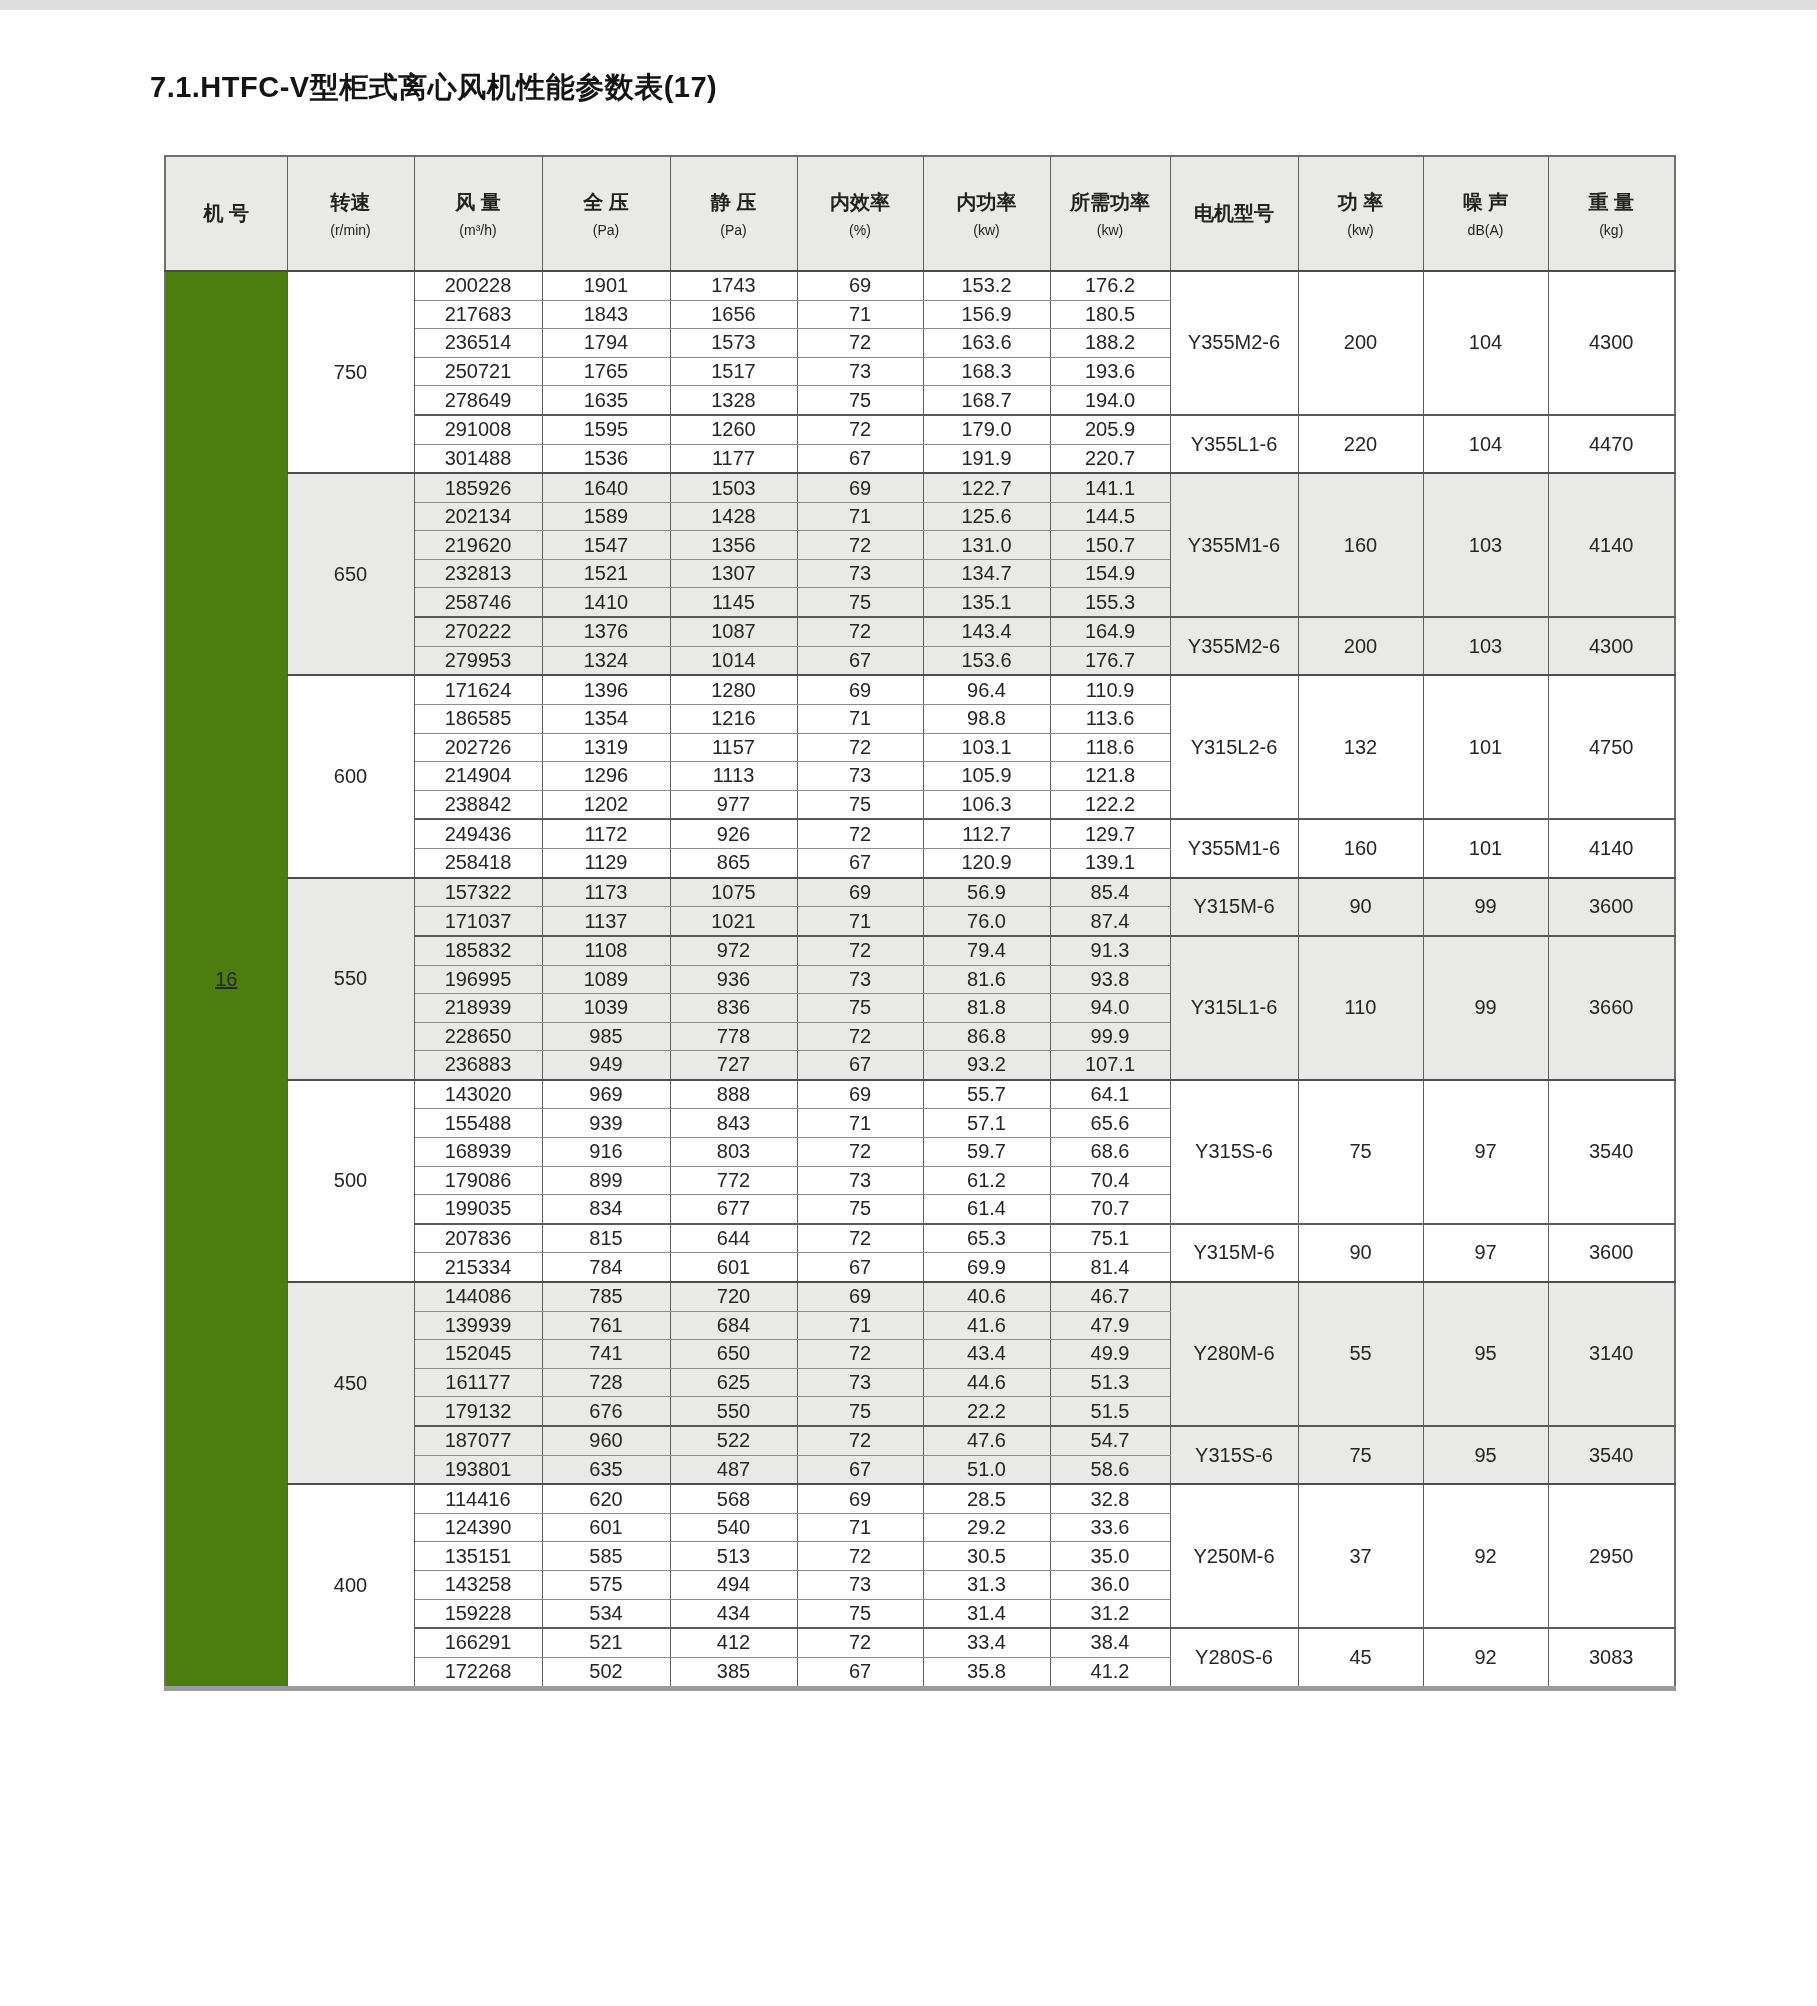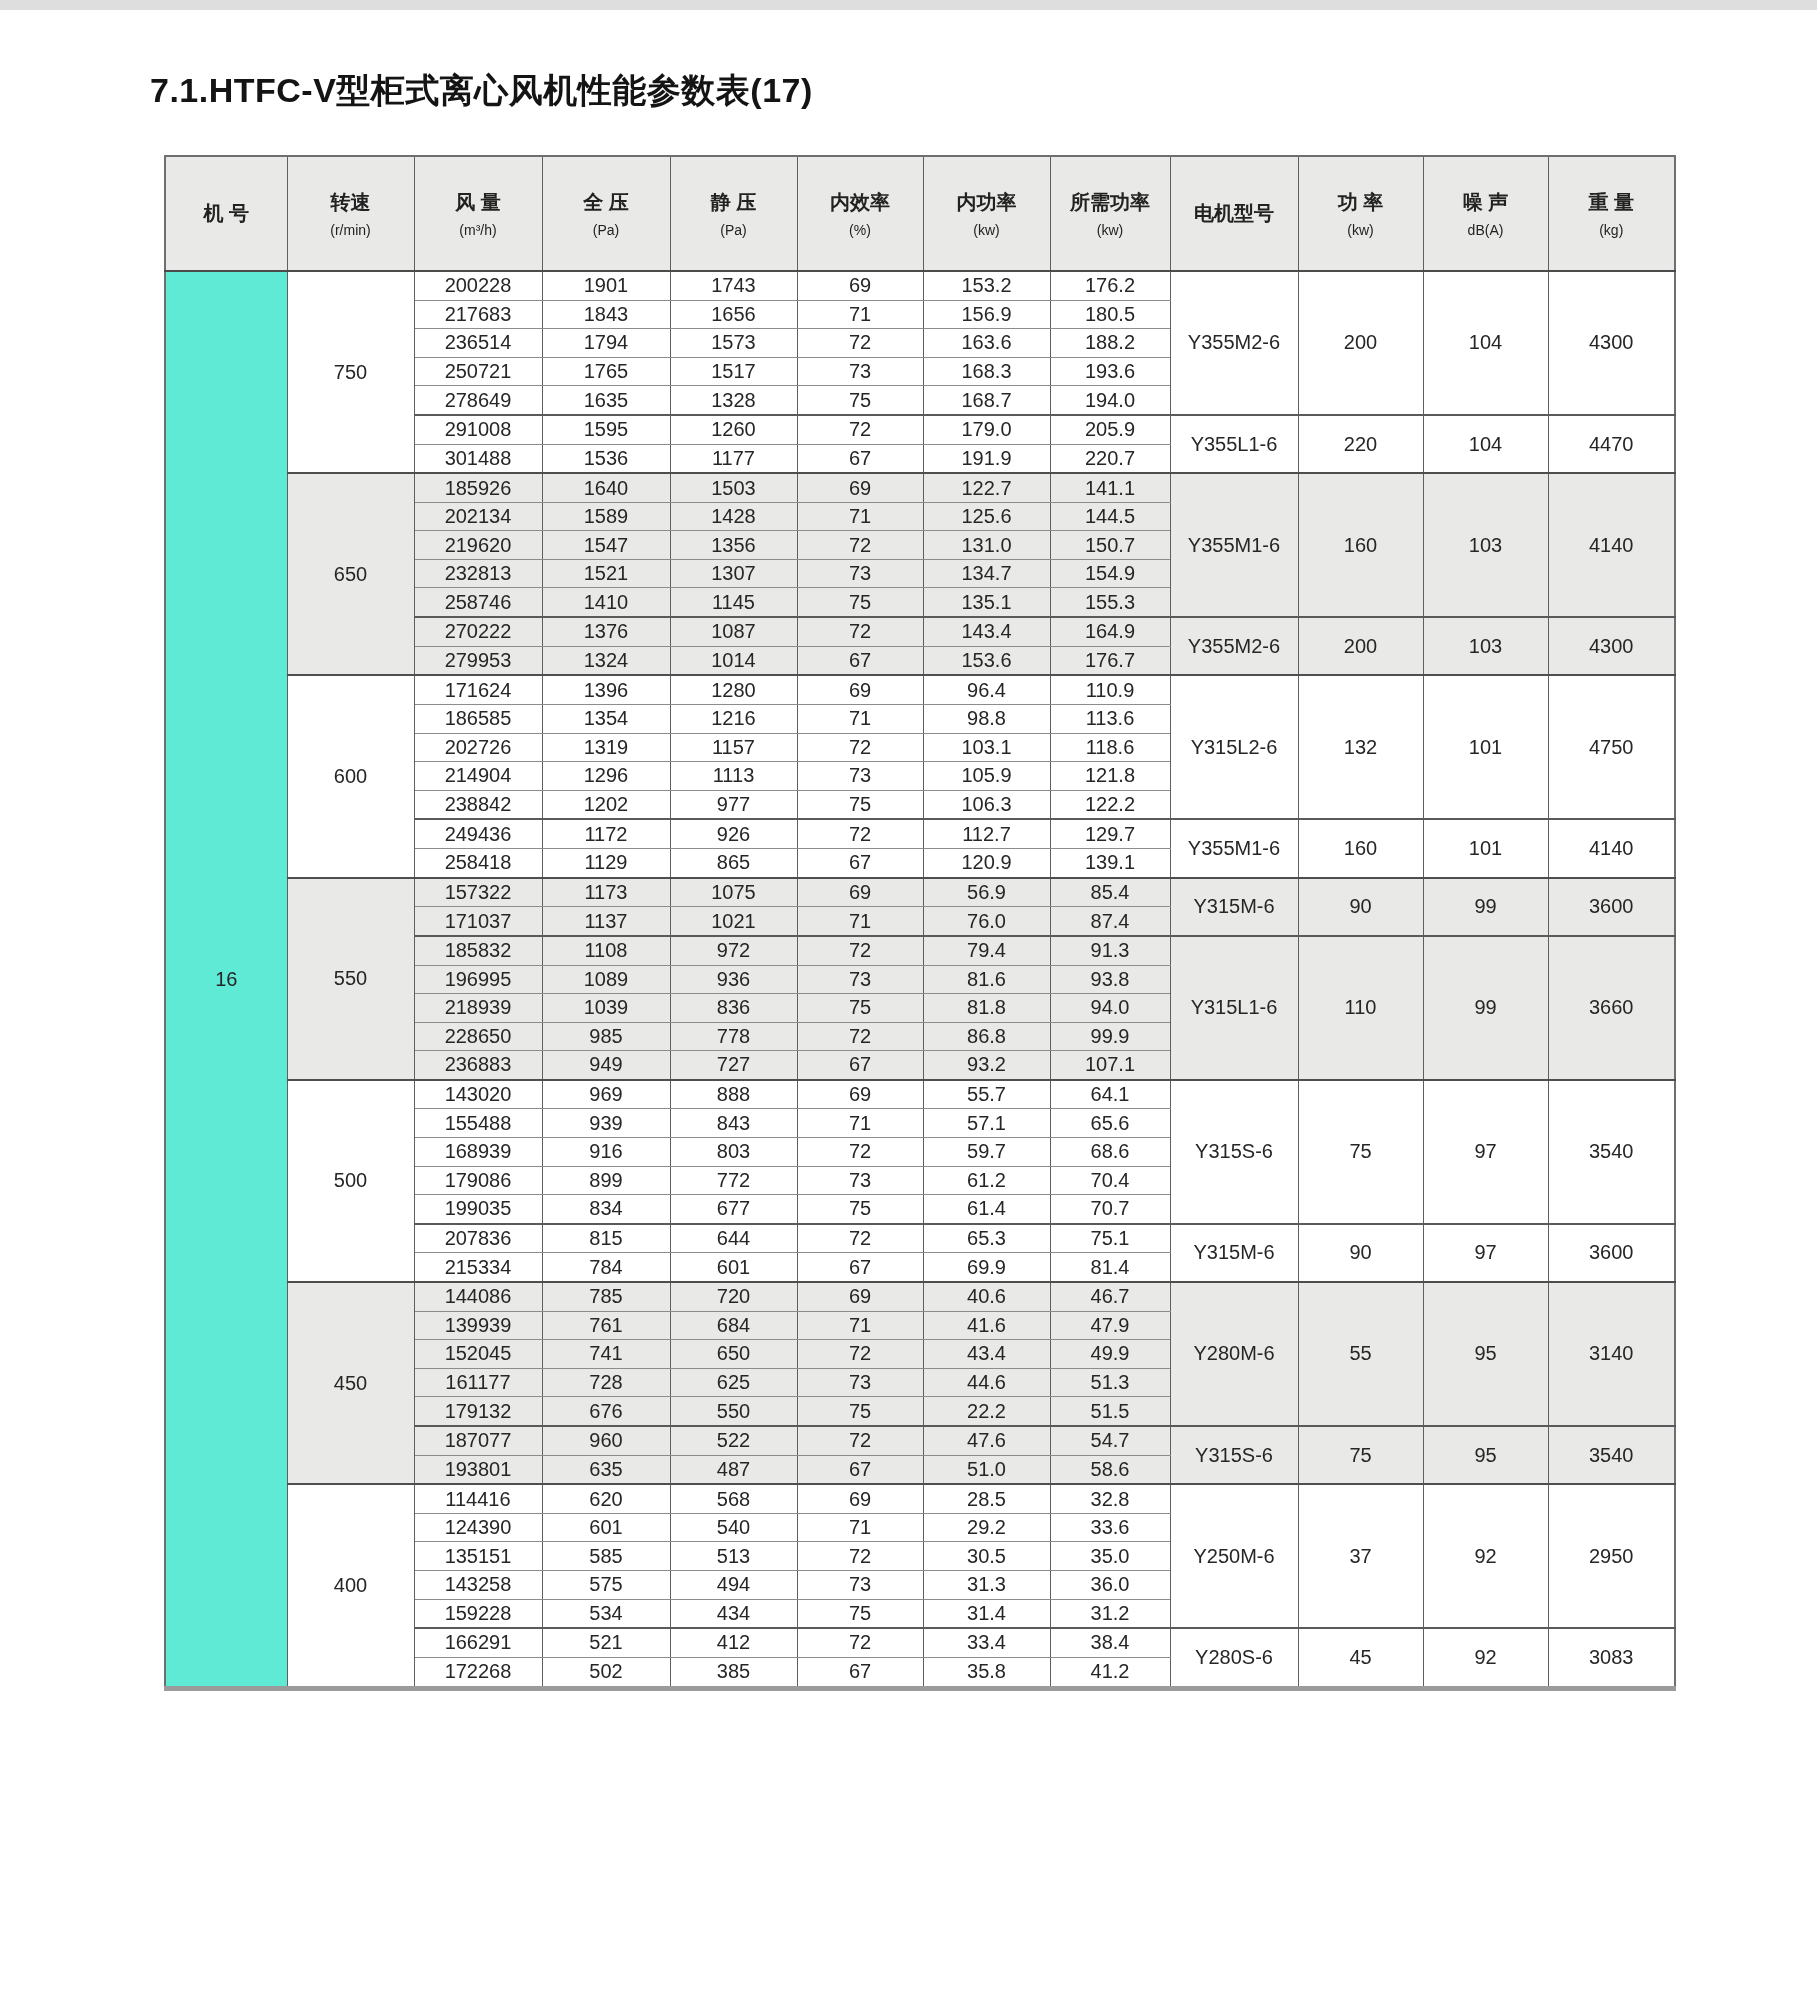--- a/index.html
+++ b/index.html
@@ -2,42 +2,42 @@
 <html style="font-size:15px"><head>
 <meta charset="utf-8">
 <style>
   html,body{margin:0;padding:0;}
   body{
     width:1817px;height:2006px;position:relative;background:#ffffff;
     font-family:"Liberation Sans","DejaVu Sans",sans-serif;color:#262626;
   }
   .top-edge{position:absolute;left:0;top:0;width:1817px;height:10.4px;background:#dedede;}
   .title{
-    position:absolute;left:150px;top:68px;font-size:34px;font-weight:700;
+    position:absolute;left:150px;top:68px;font-size:29px;font-weight:700;
     color:#141414;letter-spacing:0.5px;white-space:nowrap;
   }
   table.spec{
     position:absolute;left:164px;top:155px;width:1508px;height:1536px;
     border-collapse:collapse;table-layout:fixed;
     border:2.8px solid #6f6f6f;border-bottom:5.7px solid #9b9b9b;
   }
   .spec th,.spec td{
     text-align:center;vertical-align:middle;padding:0;overflow:hidden;
     border-left:1.4px solid #5f5f5f;border-right:1.4px solid #5f5f5f;
     border-top:1.4px solid #8c8c8c;border-bottom:1.4px solid #8c8c8c;
   }
   .spec thead tr{height:115px;}
   .spec th{
     background:#e9e9e7;font-weight:700;font-size:20px;color:#222;
     border-bottom:2.4px solid #4b4b4b;border-top:none;
   }
   .spec th .h2{font-size:14px;font-weight:400;margin-top:6.6px;}
   .spec td{font-size:20px;background:#ffffff;}
   .spec tr.shaded td{background:#e9e9e7;}
-  .spec td.machine{background:#5eead4;}
+  .spec td.machine{background:#4d7c0f;text-decoration:underline;}
   .spec tr.gstart td{border-top:2.8px solid #4e4e4e;}
   .spec tr.sstart td{border-top:2.4px solid #5a5a5a;}
 </style>
 </head>
 <body>
 
 <div class="top-edge"></div>
 
 <div class="title">7.1.HTFC-V型柜式离心风机性能参数表(17)</div>
 

